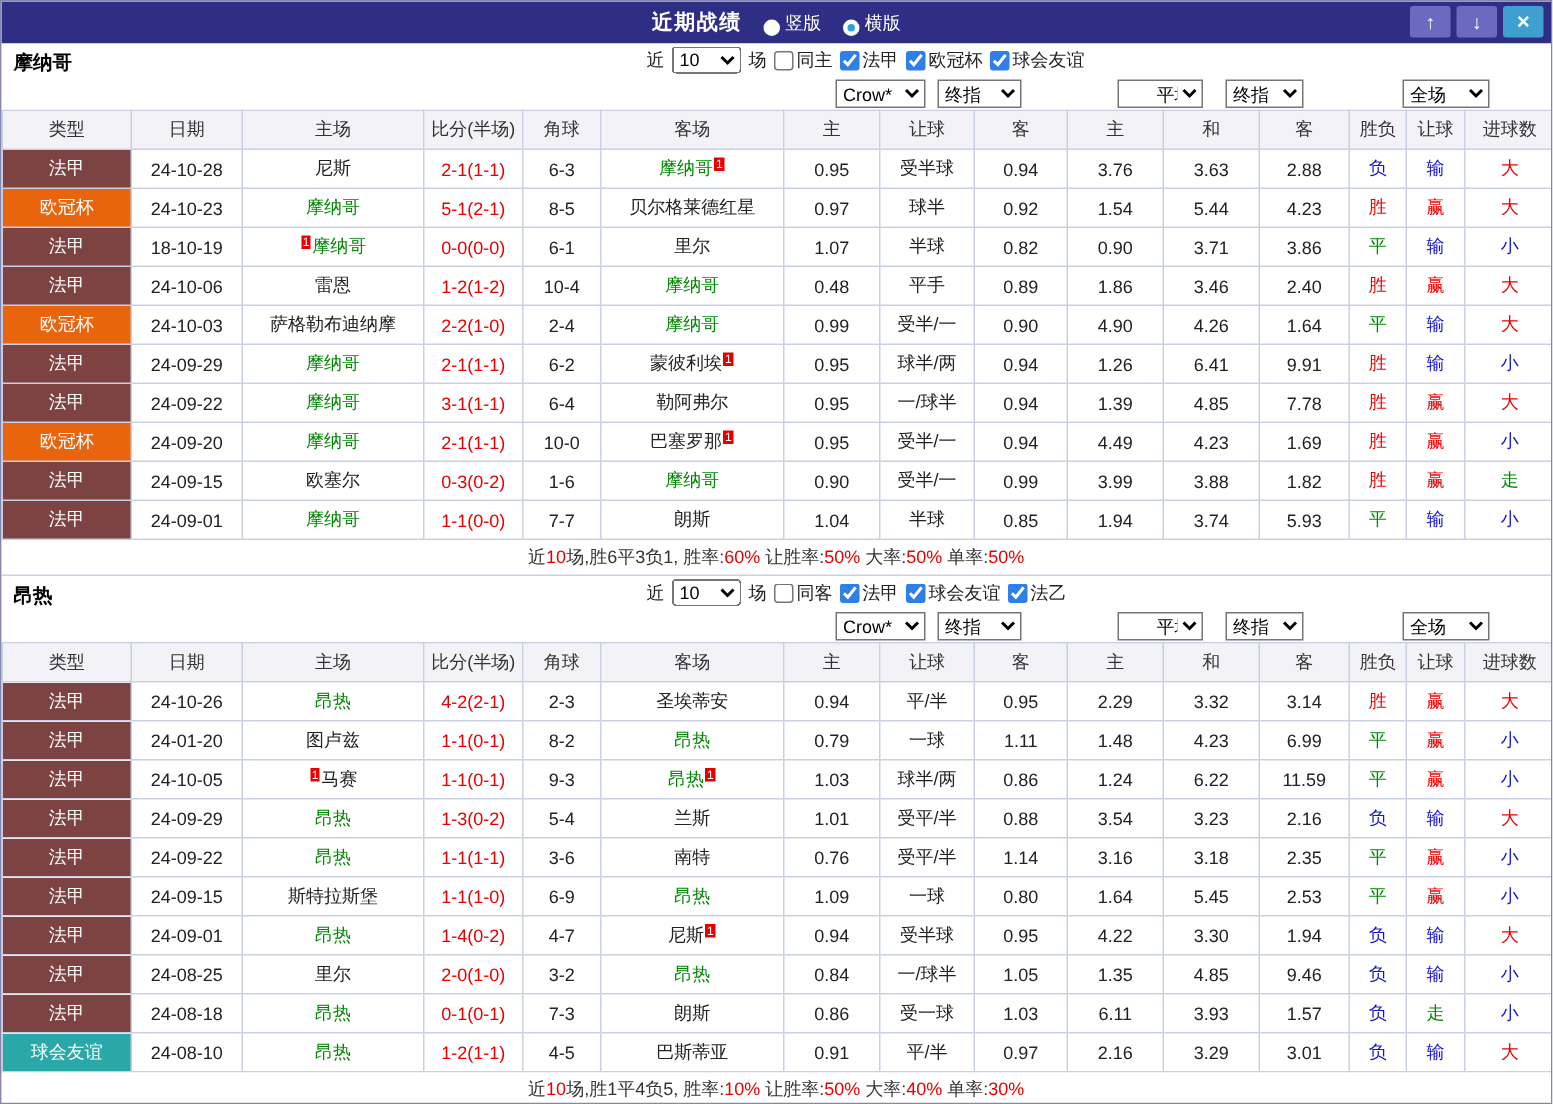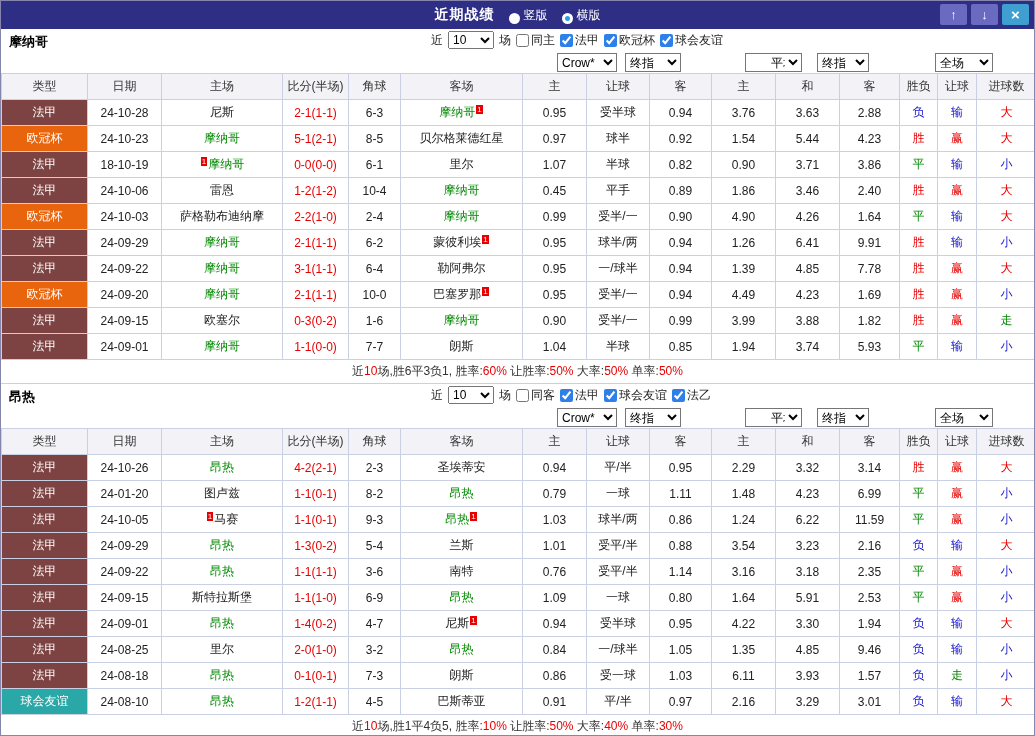--- a/index.html
+++ b/index.html
@@ -199,21 +199,21 @@
             <td style="color: rgb(21, 21, 204);">输</td>
             <td style="color: rgb(21, 21, 204);">小</td>
           </tr>
           <tr>
             <td class="type-cell" style="background: rgb(125, 67, 67);">法甲</td>
             <td>24-10-06</td>
             <td><span>雷恩</span></td>
             <td class="score">1-2(1-2)</td>
             <td>10-4</td>
             <td><span class="focus">摩纳哥</span></td>
-            <td>0.45</td>
+            <td>0.48</td>
             <td>平手</td>
             <td>0.89</td>
             <td>1.86</td>
             <td>3.46</td>
             <td>2.40</td>
             <td style="color: rgb(232, 0, 0);">胜</td>
             <td style="color: rgb(232, 0, 0);">赢</td>
             <td style="color: rgb(232, 0, 0);">大</td>
           </tr>
           <tr>
@@ -486,21 +486,21 @@
             <td class="type-cell" style="background: rgb(125, 67, 67);">法甲</td>
             <td>24-09-15</td>
             <td><span>斯特拉斯堡</span></td>
             <td class="score">1-1(1-0)</td>
             <td>6-9</td>
             <td><span class="focus">昂热</span></td>
             <td>1.09</td>
             <td>一球</td>
             <td>0.80</td>
             <td>1.64</td>
-            <td>5.91</td>
+            <td>5.45</td>
             <td>2.53</td>
             <td style="color: rgb(0, 136, 0);">平</td>
             <td style="color: rgb(232, 0, 0);">赢</td>
             <td style="color: rgb(21, 21, 204);">小</td>
           </tr>
           <tr>
             <td class="type-cell" style="background: rgb(125, 67, 67);">法甲</td>
             <td>24-09-01</td>
             <td><span class="focus">昂热</span></td>
             <td class="score">1-4(0-2)</td>

